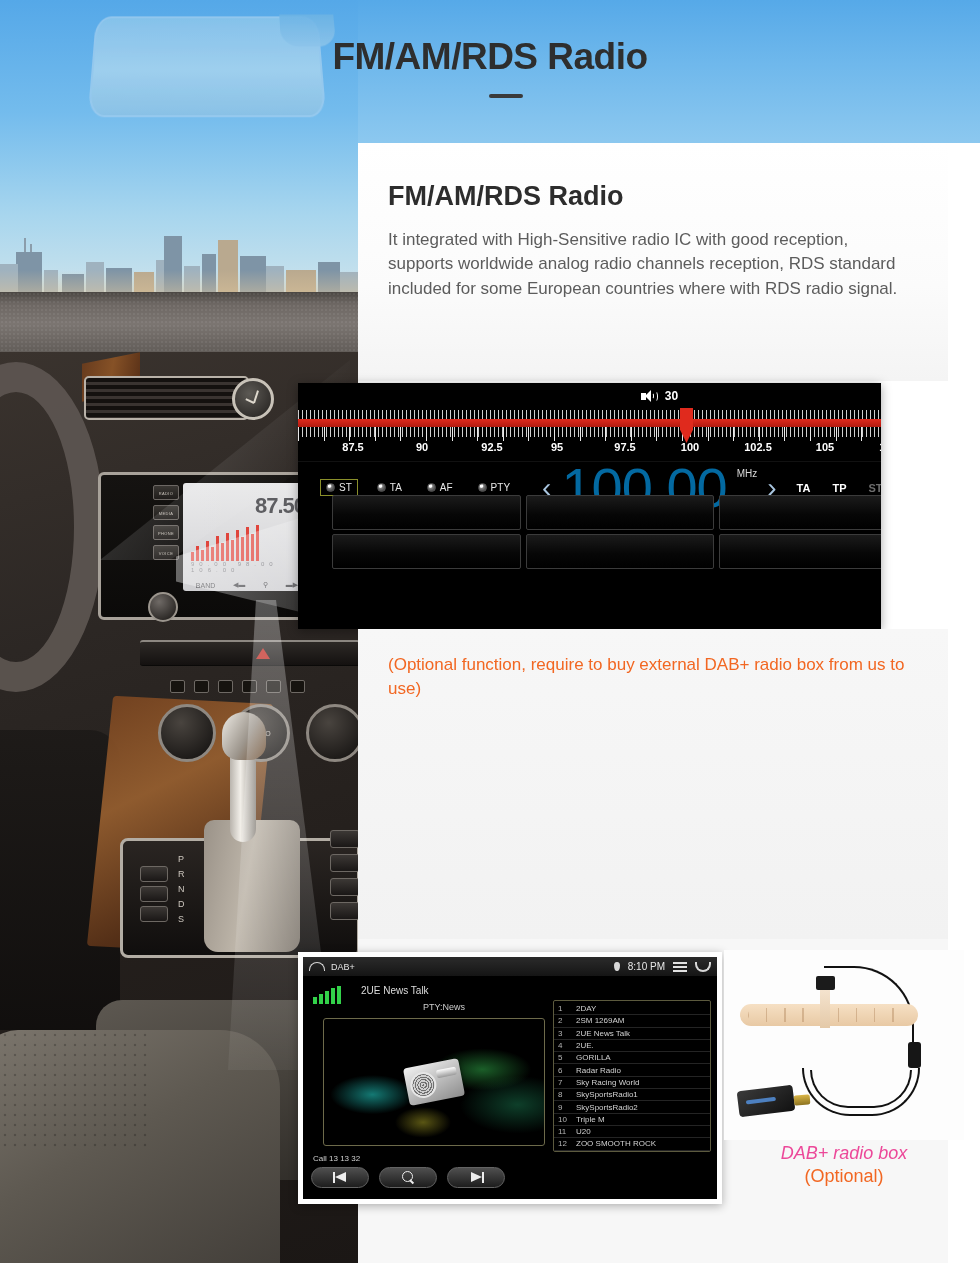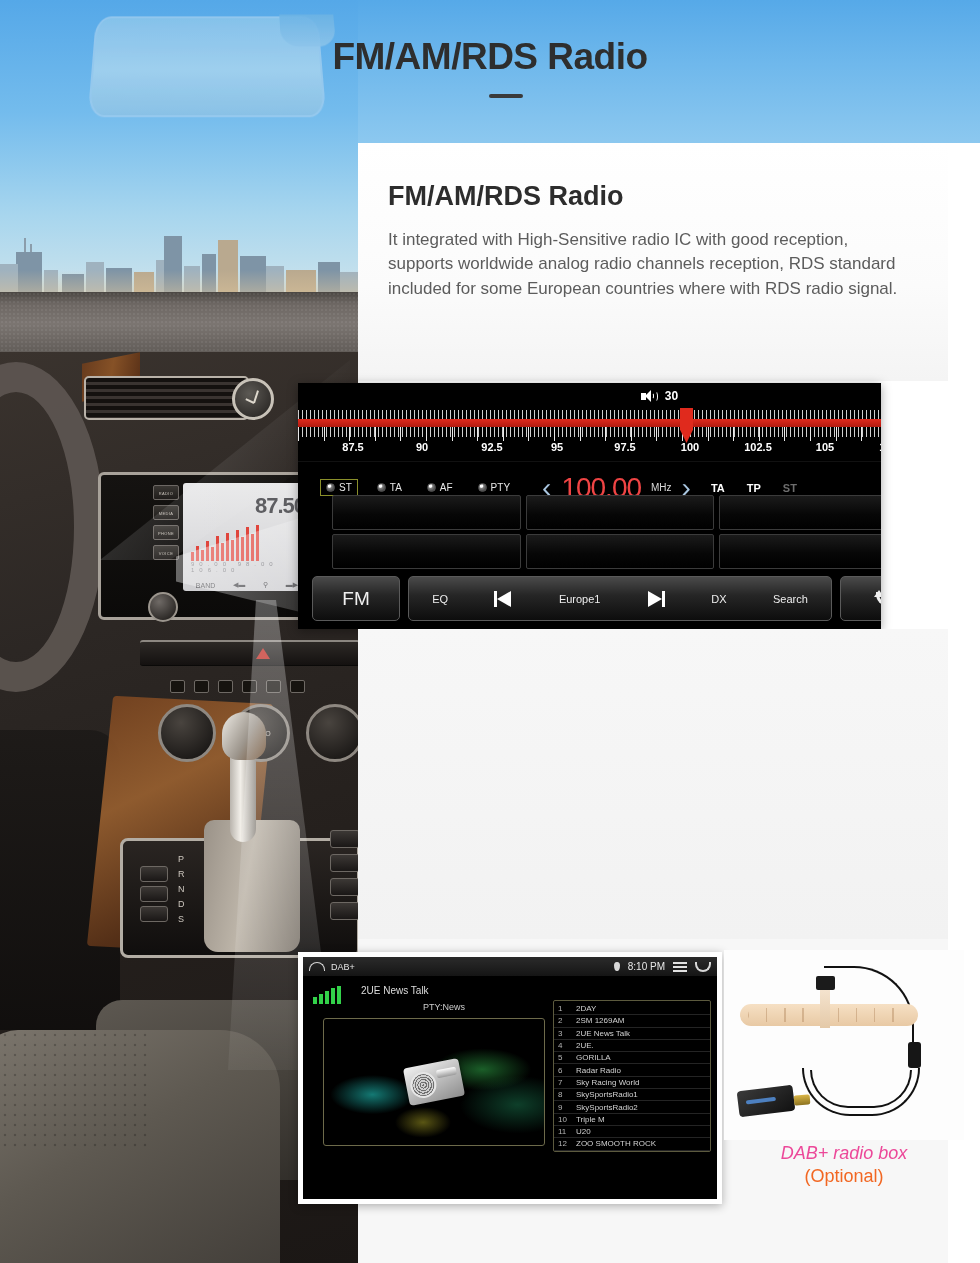--- a/index.html
+++ b/index.html
@@ -302,21 +302,21 @@
   .rds-item span { color:#e8e8e8; font-size:10px; }
   .led {
     width:9px; height:9px; border-radius:50%;
     background: radial-gradient(circle at 35% 30%, #ffffff 0 18%, #7d7d7d 35%, #2a2a2a 100%);
     border:1px solid #555;
   }
   .ru-chev {
     color:#a9c6e0; font-size:28px; font-weight:300; line-height:1;
   }
   .ru-freq-main {
-    color:#ef4444; font-size:28px; font-weight:400; letter-spacing:-1px; line-height:1;text-align:right;
+    color:#0369a1; font-size:56px; font-weight:400; letter-spacing:-1px; line-height:1;text-align:right;
   }
   .ru-mhz { color:#d9d9d9; font-size:10px; align-self:flex-start; margin-top:8px; }
   .ru-flags { display:flex; gap:22px; margin-left:20px; }
   .ru-flags span { font-size:11px; font-weight:700; color:#ffffff; }
   .ru-flags span.dim { color:#6d6d6d; }
 
   
   .presets {
     position:absolute; left:34px; top:112px; width:576px;
     display:grid; grid-template-columns:repeat(3,1fr); gap:4px 5px;
@@ -720,37 +720,24 @@
 
     <div class="presets">
       <div class="preset"></div>
       <div class="preset"></div>
       <div class="preset"></div>
       <div class="preset"></div>
       <div class="preset"></div>
       <div class="preset"></div>
     </div>
 
-    <div class="ru-bottom">
-      <div class="btn-3d btn-fm">FM</div>
-      <div class="ru-midbar">
-        <span>EQ</span>
-        <span class="ic-prev"></span>
-        <span>Europe1</span>
-        <span class="ic-next"></span>
-        <span>DX</span>
-        <span>Search</span>
-      </div>
-      <div class="btn-3d btn-back">
-        <span class="ic-back"></span>
-      </div>
-    </div>
   </div>
 
   <div class="card2">
+    <div class="optional-note">(Optional function, require to buy external DAB+ radio box from us to use)</div>
   </div>
 
   <div class="dab-block"></div>
 
   <div class="dab-ui">
     <div class="dab-top">
       <span class="dab-home"></span>
       <span class="dab-top-label">DAB+</span>
       <span class="dab-top-right">
         <span class="pin"></span>
@@ -824,20 +811,34 @@
             <span class="n">11</span>
             <span>U20</span>
           </div>
         <div class="dab-li">
             <span class="n">12</span>
             <span>ZOO SMOOTH ROCK</span>
           </div>
       </div>
     </div>
 
+    <div class="dab-foot">
+      <div class="dab-call">Call 13 13 32</div>
+      <div class="dab-btns">
+        <div class="dab-btn">
+            <span class="mini-prev"></span>
+          </div>
+        <div class="dab-btn">
+            <span class="mini-search"></span>
+          </div>
+        <div class="dab-btn">
+            <span class="mini-next"></span>
+          </div>
+      </div>
+    </div>
   </div>
 
   <div class="dabbox">
     <div class="ant-cable"></div>
     <div class="ant-strip"></div>
     <div class="ant-stem"></div>
     <div class="ant-plug"></div>
     <div class="inline-box"></div>
     <div class="cable-loop"></div>
     <div class="cable-loop2"></div>

